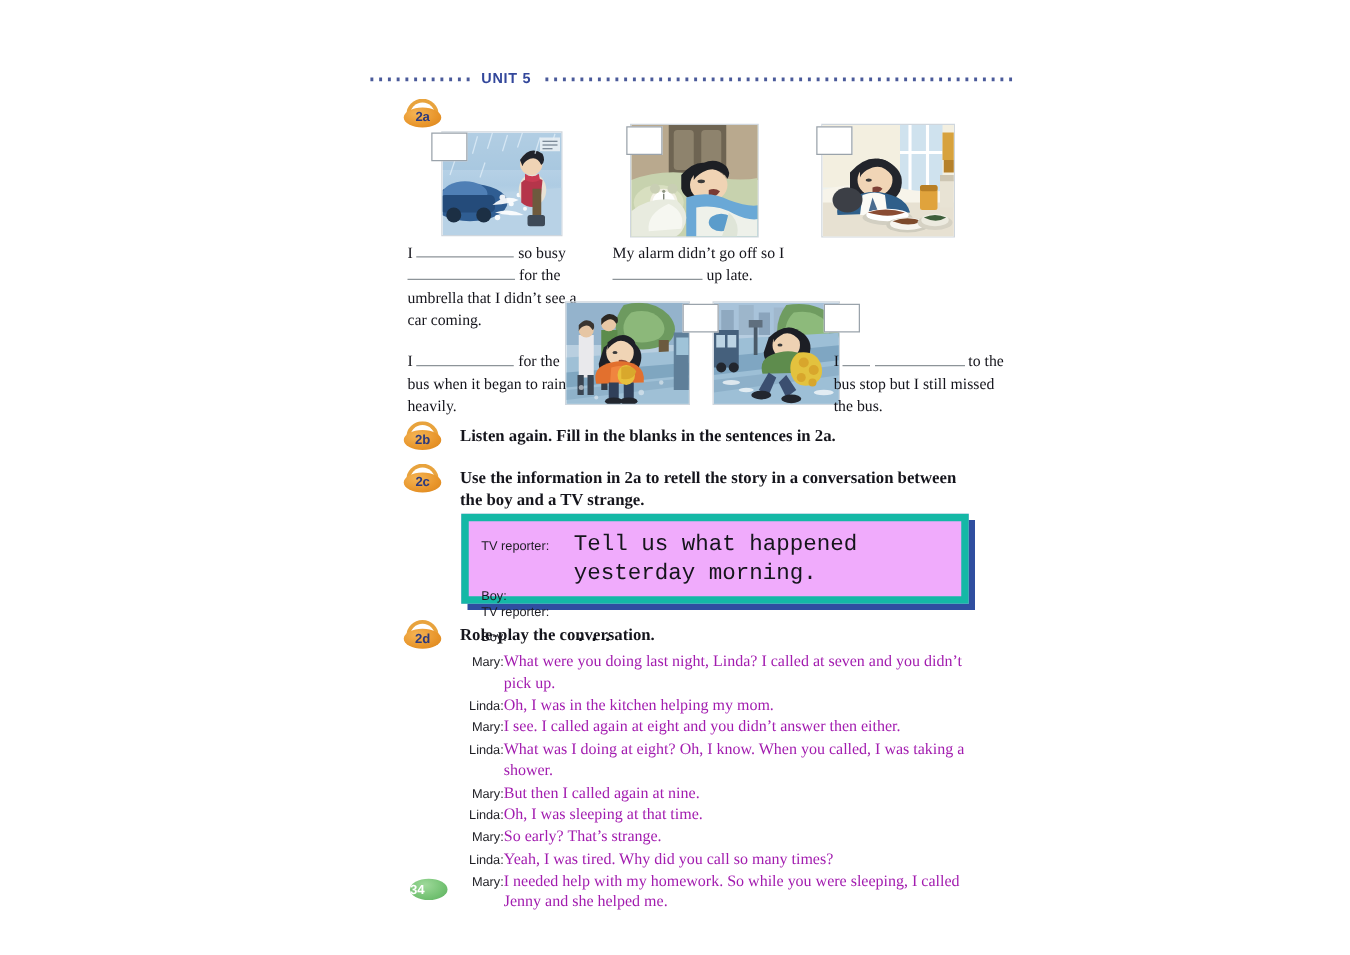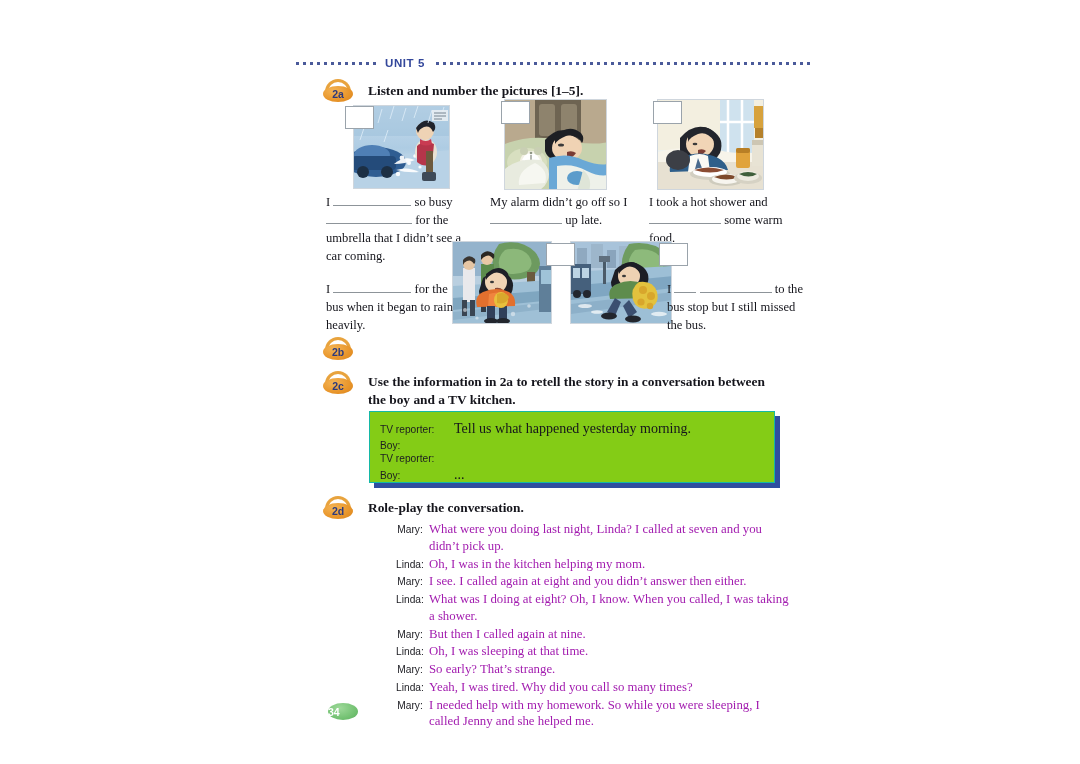--- a/index.html
+++ b/index.html
@@ -132,64 +132,63 @@
     vertical-align: baseline;
   }
   .b-long  { width: 78px; }
   .b-long2 { width: 86px; }
   .b-med   { width: 72px; }
   .b-sm    { width: 22px; }
 
   
   .convo-box {
     position: absolute;
-    background: #84cc16;
-    border: 1px solid #14b8a6;
+    background: #f0abfc;
+    border: 6px solid #14b8a6;
     box-sizing: border-box;
     box-shadow: 5px 5px 0 0 #2f4ea0;
   }
   .convo-line {
     display: flex;
     align-items: baseline;
     margin-bottom: 2px;
   }
   .convo-speaker {
     flex: 0 0 auto;
     width: 74px;
     font-family: "Liberation Sans", sans-serif;
     font-size: 10.2px;
     color: #1c1c22;
     white-space: nowrap;
   }
   .convo-text {
     flex: 1 1 auto;
-    font-family: Liberation Serif, serif;
-    font-size: 14px;
+    font-family: Liberation Mono, monospace;
+    font-size: 18px;
     color: #15151c;
     line-height: 1.25;
   }
 
   
   .dlg-list {
     position: absolute;
   }
   .dlg-line {
     display: flex;
     align-items: baseline;
     margin-bottom: 1px;
   }
   .dlg-speaker {
     flex: 0 0 auto;
     width: 38px;
-    text-align: center;
+    text-align: right;
     font-family: "Liberation Sans", sans-serif;
     font-size: 10.2px;
     color: #1c1c22;
     white-space: nowrap;
-    margin-left: 26px;
   }
   .dlg-text {
     flex: 1 1 auto;
     font-family: "Liberation Serif", serif;
     font-size: 12.8px;
     line-height: 1.31;
     color: #a21caf;
     text-indent: 0;
   }
 
@@ -223,21 +222,20 @@
     <div class="unit-title">UNIT 5</div>
     <div class="dot-run right"></div>
   </div>
 
   <div class="task-badge" style="left:311px; top:79px;">
     <div class="phones"></div>
     <div class="oval">
       <span>2a</span>
     </div>
   </div>
-  <div class="instruction" style="left:356px; top:82px; width:420px;">Listen and number the pictures [1–5].</div>
 
   <div class="pic" style="left:341px; top:105px; width:97px; height:84px;">
     <svg width="97" height="84" viewBox="0 0 97 84" preserveAspectRatio="none">
       <defs>
         <linearGradient id="rain1" x1="0" y1="0" x2="0" y2="1">
           <stop offset="0%" stop-color="#c8dced"></stop>
           <stop offset="50%" stop-color="#aecce3"></stop>
           <stop offset="100%" stop-color="#dce9f2"></stop>
         </linearGradient>
       </defs>
@@ -374,26 +372,20 @@
   <div class="sentence" style="left:314px; top:194px; width:150px;">
     <span>I</span>
     <span class="blank b-long"></span>
     <span>so busy</span>
     <span class="blank b-long2"></span>
     <span>for the</span>
     <span>umbrella that I didn’t see</span>
     <span>a car coming.</span>
   </div>
 
-  <div class="sentence" style="left:637px; top:194px; width:152px;">
-    <span>I took a hot shower and</span>
-    <span class="blank b-med"></span>
-    <span>some warm</span>
-    <span>food.</span>
-  </div>
 
   <div class="pic" style="left:440px; top:241px; width:100px; height:83px;">
     <svg width="100" height="83" viewBox="0 0 100 83" preserveAspectRatio="none">
       <rect width="100" height="83" fill="#b9cfe0"></rect>
       <rect x="0" y="0" width="100" height="34" fill="#94b3cc"></rect>
       <path d="M46 2 q22 -6 36 8 q10 12 0 22 q-18 10 -38 2 q-10 -16 2 -32 Z" fill="#6d9a5f"></path>
       <path d="M52 8 q16 -4 24 6 q6 9 -2 15 q-14 6 -26 0 q-6 -12 4 -21 Z" fill="#8cb87a"></path>
       <rect x="74" y="30" width="8" height="20" fill="#6b5a3e"></rect>
       <path d="M0 44 L100 38 L100 83 L0 83 Z" fill="#9fc0d6"></path>
       <path d="M0 56 L100 48 L100 58 L0 68 Z" fill="#7fa6c0"></path>
@@ -494,30 +486,31 @@
     <span>the bus stop but I still</span>
     <span>missed the bus.</span>
   </div>
 
   <div class="task-badge" style="left:311px; top:337px;">
     <div class="phones"></div>
     <div class="oval">
       <span>2b</span>
     </div>
   </div>
+  <div class="instruction" style="left:356px; top:340px; width:430px;">Listen again. Fill in the blanks in the sentences in 2a.</div>
 
   <div class="task-badge" style="left:311px; top:371px;text-decoration:underline;">
     <div class="phones"></div>
     <div class="oval">
       <span>2c</span>
     </div>
   </div>
   <div class="instruction" style="left:356px; top:373px; width:430px;">
     <div>Use the information in 2a to retell the story in a conversation between</div>
-    <div>the boy and a TV kitchen.</div>
+    <div>the boy and a TV strange.</div>
   </div>
 
   <div class="convo-box" style="left:357px; top:411px; width:406px; height:72px; padding:8px 10px 6px 10px;">
     <div class="convo-line">
       <div class="convo-speaker">TV reporter:</div>
       <div class="convo-text">Tell us what happened yesterday morning.</div>
     </div>
     <div class="convo-line">
       <div class="convo-speaker">Boy:</div>
       <div class="convo-text"></div>

